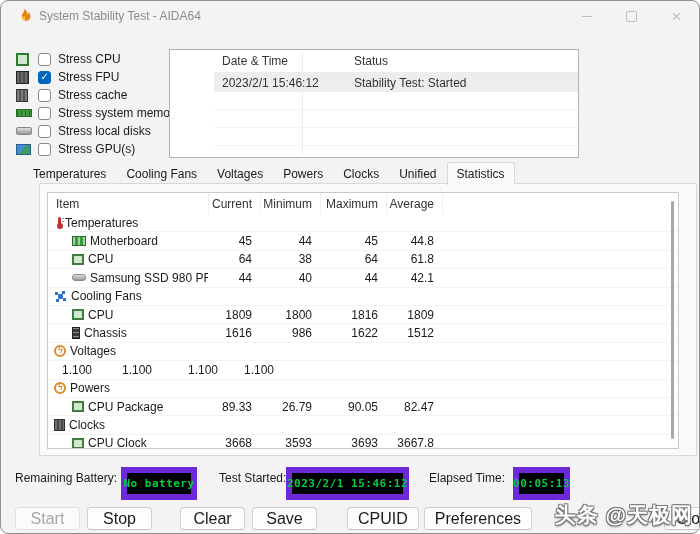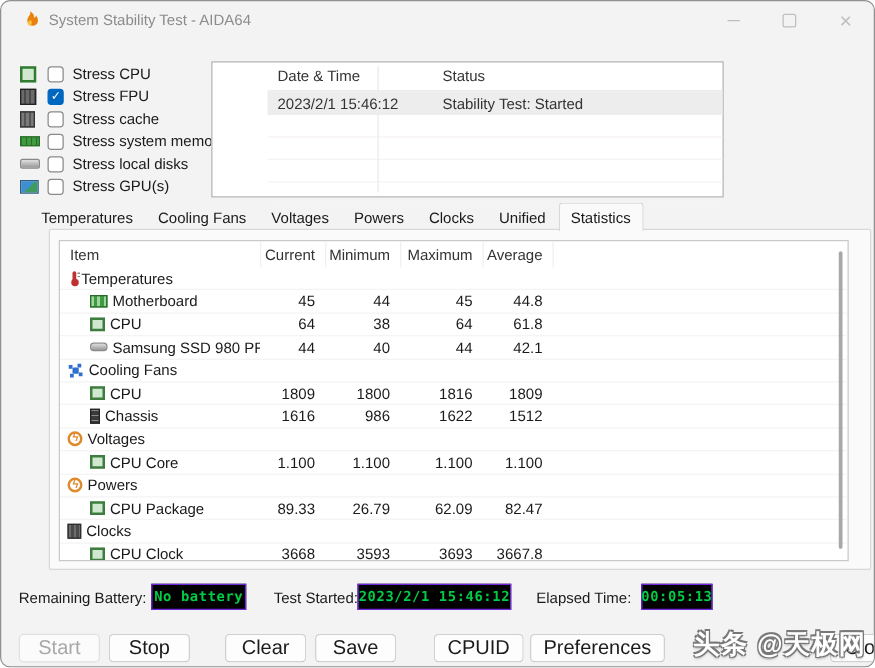--- a/index.html
+++ b/index.html
@@ -90,21 +90,21 @@
   .sr-item{width:160px;display:flex;align-items:center;box-sizing:border-box;overflow:hidden;white-space:nowrap;}
   .stats-row.group .sr-item{padding-left:6px;}
   .stats-row.item .sr-item{padding-left:24px;}
   .sr-icon{margin-right:4px;flex-shrink:0;}
   .sr-num{text-align:right;padding-right:8px;box-sizing:border-box;}
   .stats-scrollbar{position:absolute;right:4px;top:8px;width:3px;height:238px;background:#a8a8a8;border-radius:2px;}
 
   
   .status-bar{position:absolute;left:0;top:466px;width:100%;height:22px;font-size:12px;color:#1a1a1a;}
   .sb-label{position:absolute;line-height:22px;white-space:nowrap;}
-  .lcd{position:absolute;top:0;height:21px;background:#000;border:1px solid #6d28d9;box-sizing:border-box;
+  .lcd{position:absolute;top:0;height:33px;background:#000;border:6px solid #6d28d9;box-sizing:border-box;
        color:#00cc44;font-family:"DejaVu Sans Mono",monospace;font-size:11px;font-weight:bold;
        display:flex;align-items:center;justify-content:center;letter-spacing:.5px;white-space:nowrap;}
   #lbl-battery{left:14px;} #lcd-battery{left:120px;width:76px;}
   #lbl-test{left:218px;}   #lcd-test{left:285px;width:123px;}
   #lbl-elapsed{left:428px;}#lcd-elapsed{left:512px;width:57px;}
 
   
   .button-row{position:absolute;left:14px;top:506px;height:23px;display:flex;}
   .btn{min-width:65px;height:23px;background:#fdfdfd;border:1px solid #d0d0d0;border-bottom-color:#c3c3c3;
        border-radius:4px;font-size:16px;color:#1b1b1b;display:flex;align-items:center;justify-content:center;
@@ -309,24 +309,20 @@
           <span class="sr-item">
             <span class="sr-icon ic-bolt"></span>
             <span>Voltages</span>
           </span>
           <span class="sr-num w-cur"></span>
           <span class="sr-num w-min"></span>
           <span class="sr-num w-max"></span>
           <span class="sr-num w-avg"></span>
         </div>
         <div class="stats-row item">
-          <span class="sr-item">
-            <span class="sr-icon ic-chip-green"></span>
-            <span>CPU Core</span>
-          </span>
           <span class="sr-num w-cur">1.100</span>
           <span class="sr-num w-min">1.100</span>
           <span class="sr-num w-max">1.100</span>
           <span class="sr-num w-avg">1.100</span>
         </div>
         <div class="stats-row group">
           <span class="sr-item">
             <span class="sr-icon ic-bolt"></span>
             <span>Powers</span>
           </span>
@@ -335,21 +331,21 @@
           <span class="sr-num w-max"></span>
           <span class="sr-num w-avg"></span>
         </div>
         <div class="stats-row item">
           <span class="sr-item">
             <span class="sr-icon ic-chip-green"></span>
             <span>CPU Package</span>
           </span>
           <span class="sr-num w-cur">89.33</span>
           <span class="sr-num w-min">26.79</span>
-          <span class="sr-num w-max">62.09</span>
+          <span class="sr-num w-max">90.05</span>
           <span class="sr-num w-avg">82.47</span>
         </div>
         <div class="stats-row group">
           <span class="sr-item">
             <span class="sr-icon ic-chip-dark"></span>
             <span>Clocks</span>
           </span>
           <span class="sr-num w-cur"></span>
           <span class="sr-num w-min"></span>
           <span class="sr-num w-max"></span>

